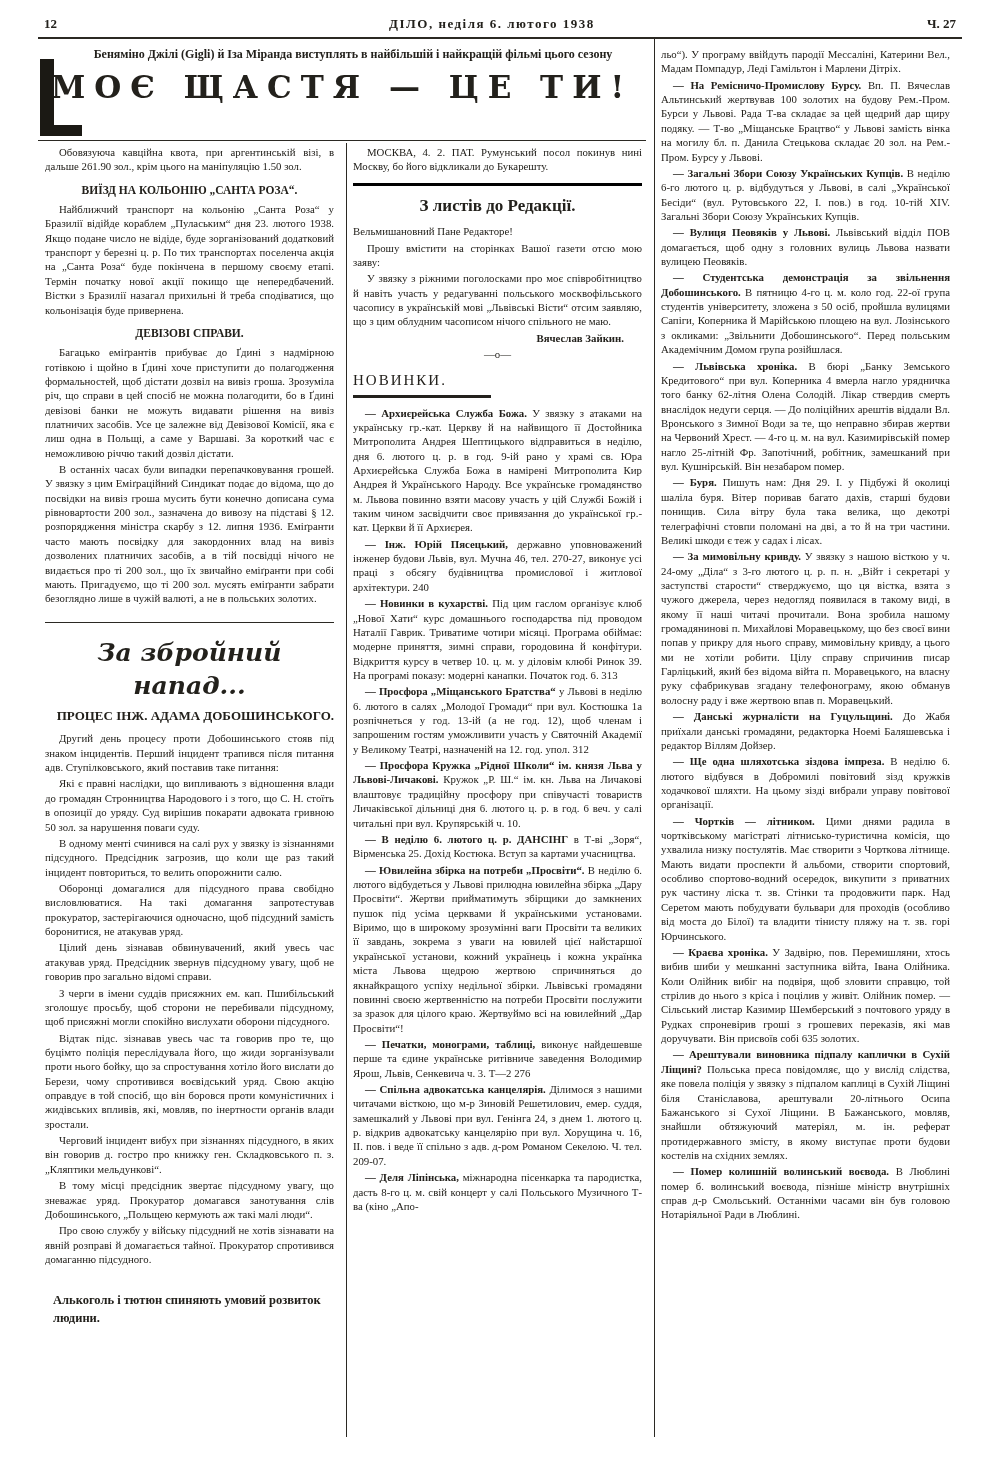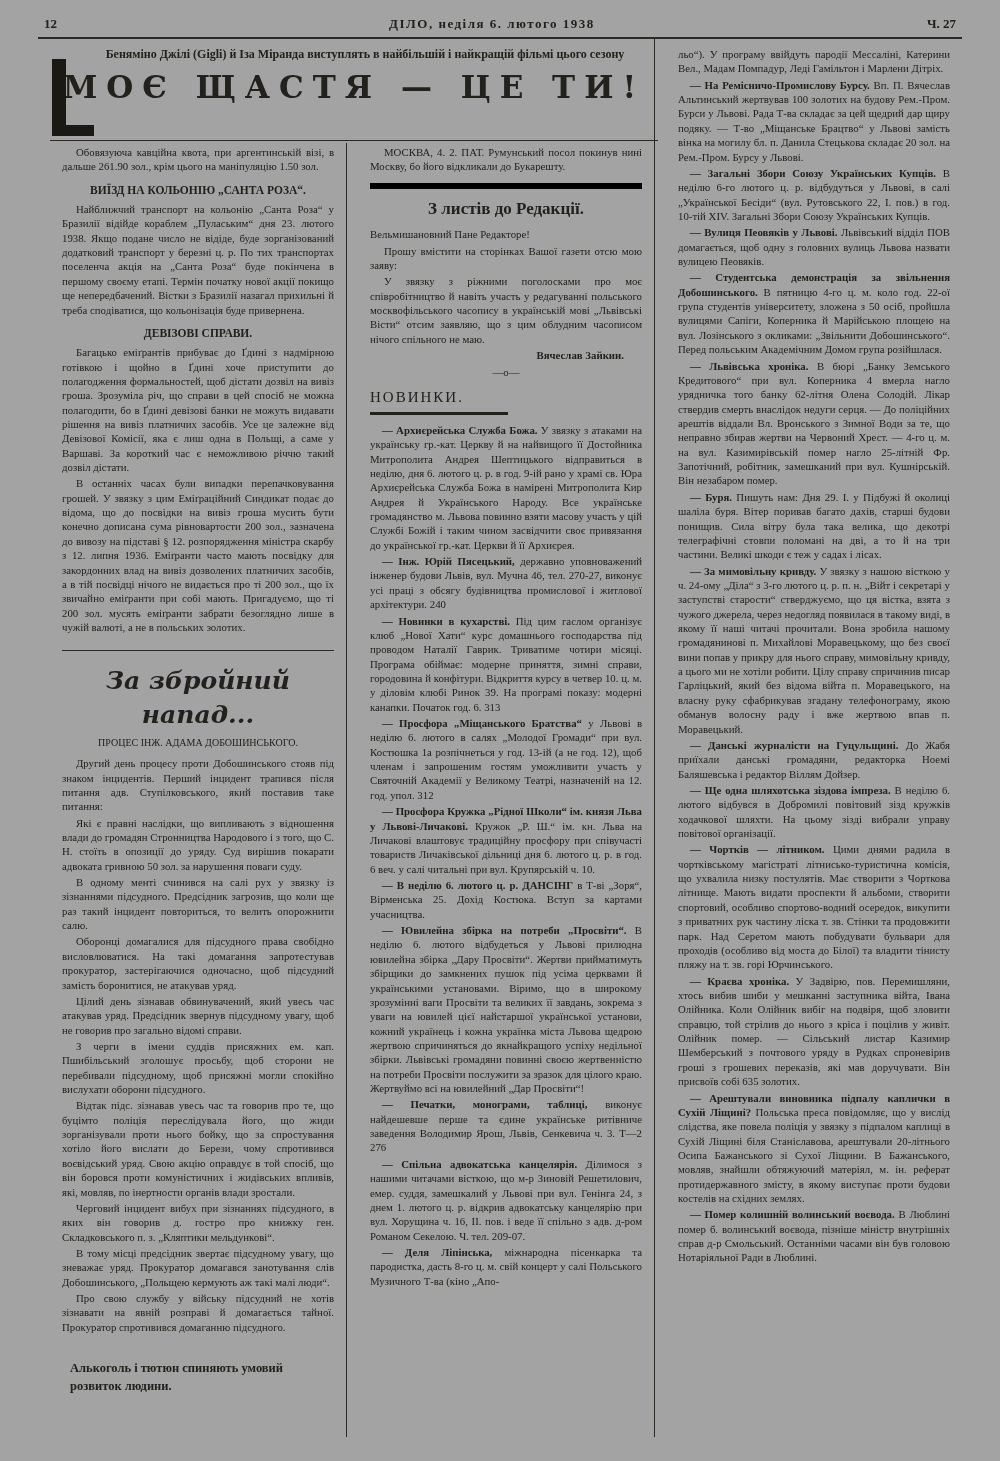--- a/index.html
+++ b/index.html
@@ -1,64 +1,64 @@
 <!DOCTYPE html>
 <html><head>
 <meta charset="utf-8">
 <style>
   html,body { margin:0; padding:0; background:#b9b7b2; }
   .page {
     position:relative; width:1000px; height:1461px; margin:0 auto;
-    background:#a3a3a3; color:#23211c; overflow:hidden;
+    background:#ffffff; color:#23211c; overflow:hidden;
     font-family:"Liberation Serif", serif;
   }
   .masthead {
     display:flex; justify-content:space-between; align-items:flex-end;
     padding:16px 44px 5px 44px; font-weight:bold; font-size:13px;
   }
   .masthead .mh-title { letter-spacing:1.5px; }
   .header-rule { border-top:2px solid #2b2923; margin:0 38px; }
   .content { position:relative; margin:0 38px; height:1398px; display:flex; }
   .col {
-    width:308px; box-sizing:border-box; padding:8px 12px 0 24px;
+    width:308px; box-sizing:border-box; padding:8px 12px 0 7px;
     font-size:10.8px; line-height:1.33; text-align:justify;
   }
   .col-1, .col-2 { padding-top:106px; }
   .vsep { position:absolute; width:1px; background:#2b2923; }
   .vsep-a { left:308px; top:104px; bottom:0; }
   .vsep-b { left:616px; top:0; bottom:0; }
 
   .banner {
-    position:absolute; left:12px; top:6px; width:608px; height:96px;
+    position:absolute; left:0; top:6px; width:608px; height:96px;
     border-bottom:1px solid #2b2923; box-sizing:border-box;
   }
   .banner-corner { position:absolute; left:2px; top:14px; width:14px; height:66px; background:#1b1914; }
   .banner-corner::after { content:""; position:absolute; left:0; bottom:-11px; width:42px; height:11px; background:#1b1914; }
   .banner-line { text-align:center; font-weight:bold; font-size:12px; padding:2px 26px 0 48px; line-height:1.25; }
   .banner-headline {
     text-align:center; font-weight:bold; font-size:31px; letter-spacing:9px;
     margin-top:7px; white-space:nowrap; font-family:"DejaVu Serif", serif;
   }
 
   .blk { margin:0 0 2px 0; }
   .b-par { text-indent:14px; }
   .b-parflush { text-indent:0; }
   .b-item { text-indent:12px; margin-top:1px; }
   .lead { font-weight:bold; }
   .b-heading { text-align:center; text-indent:0; font-weight:bold; font-size:11.5px; margin:9px 0 4px; }
   .b-heading2 { text-align:center; text-indent:0; font-weight:bold; font-size:13.5px; line-height:1.25; margin:2px 6px 5px; }
-  .b-subheading { text-align:center; text-indent:0; font-weight:normal; font-size:10px; margin:5px 0 7px; }
+  .b-subheading { text-align:right; text-indent:0; font-weight:bold; font-size:13px; margin:5px 0 7px; }
   .b-display {
     text-align:center; text-indent:0; font-weight:bold; font-style:italic;
     font-size:25px; margin:16px 0 3px; padding-top:13px;
     border-top:1px solid #2b2923; font-family:"DejaVu Serif", serif;
   }
   .b-section {
     text-align:center; text-indent:0; font-weight:bold; font-size:17px;
-    border-top:6px solid #000000; padding-top:9px; margin:9px 0 7px;
+    border-top:3px solid #000000; padding-top:9px; margin:9px 0 7px;
   }
   .b-novynky {
     text-indent:0; font-weight:normal; font-size:15px; letter-spacing:2px;
     margin:9px 0 8px; position:relative; padding-bottom:7px;
   }
   .b-novynky::after { content:""; position:absolute; left:0; bottom:0; width:138px; height:3px; background:#23211c; }
   .b-signature { text-align:right; font-weight:bold; padding-right:18px; text-indent:0; }
   .b-separator { text-align:center; text-indent:0; margin:1px 0; }
   .b-note { text-align:left; text-indent:0; font-weight:bold; font-size:12.5px; line-height:1.4; margin-top:26px; padding:0 8px; }
 </style>

